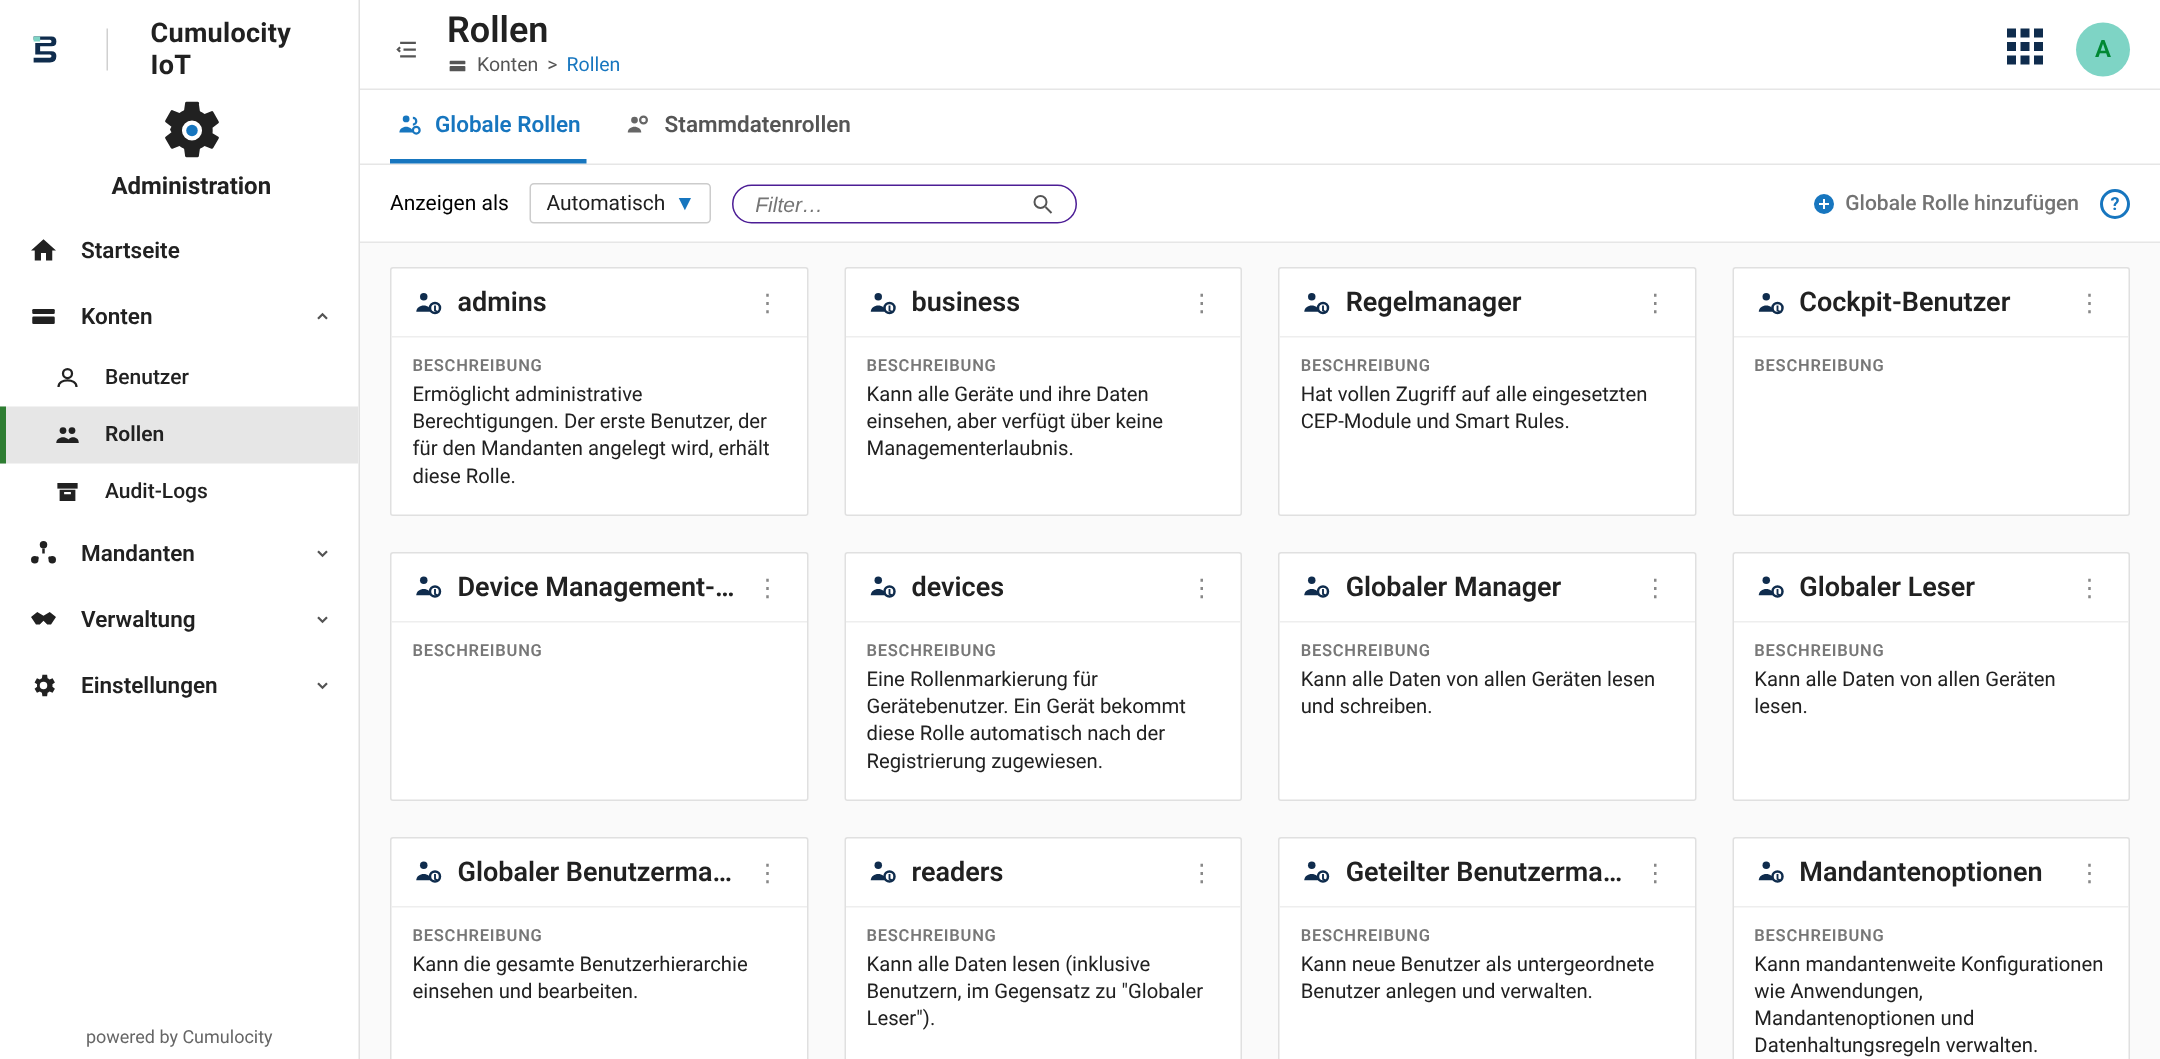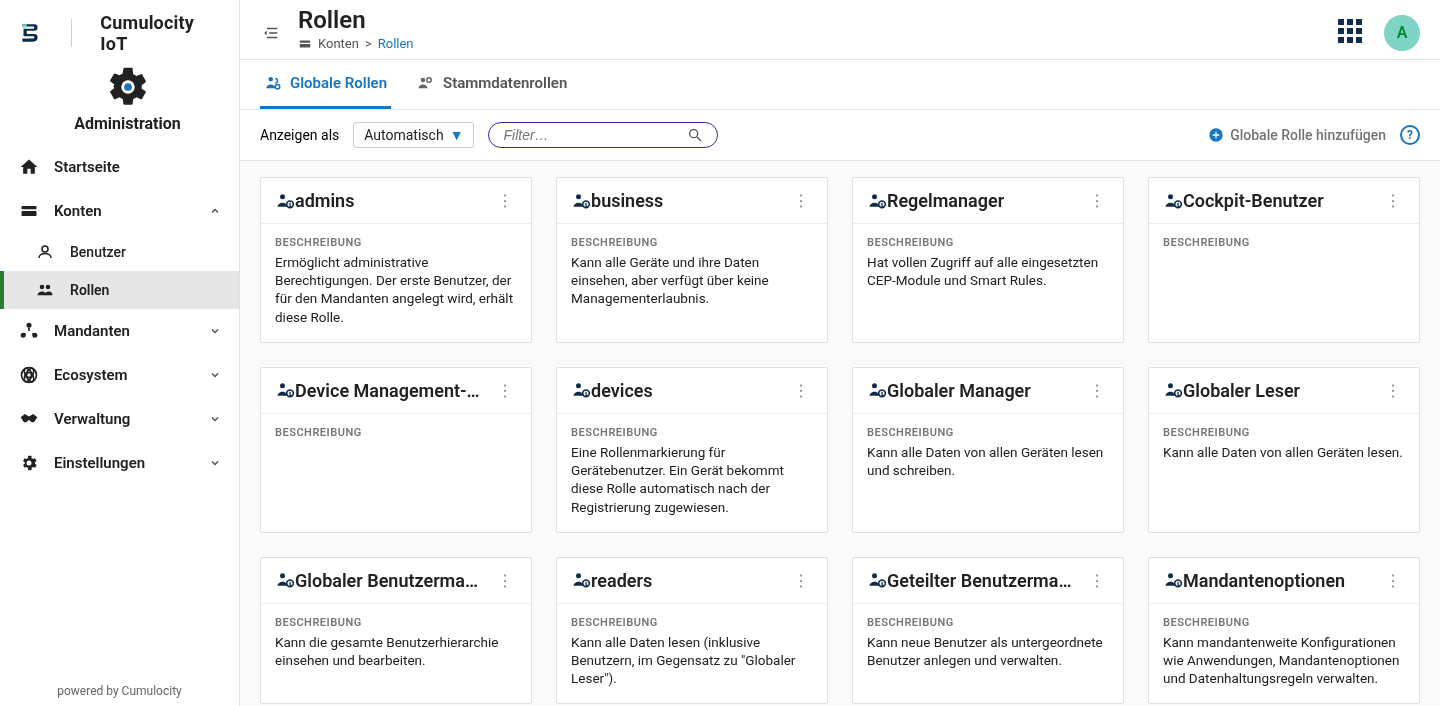--- a/index.html
+++ b/index.html
@@ -215,20 +215,21 @@
   .card {
     background:#fff;
     border:1px solid #e0e0e0;
     border-radius:2px;
     display:flex;
     flex-direction:column;
   }
   .card-head {
     display:flex;
     align-items:center;
+    gap:10px;
     padding: 12px 14px;
     border-bottom:1px solid #eee;
   }
   .card-head .role-icon { color:#0f2c4d; flex-shrink:0; }
   .card-title {
     flex:1;
     font-size:18px;
     font-weight:600;
     color:#212121;
     white-space:nowrap;
@@ -317,47 +318,41 @@
       <span class="nav-icon">
         <svg width="18" height="18" viewBox="0 0 24 24" fill="#212121">
             <circle cx="8" cy="8" r="3"></circle>
             <circle cx="16" cy="8" r="3"></circle>
             <path d="M2 19c0-3 3-5 6-5s6 2 6 5Z"></path>
             <path d="M12 19c0-3 2-5 5-5s5 2 5 5Z"></path>
           </svg>
       </span>
       <span>Rollen</span>
     </div>
+    <div class="nav-sub">
+      <span class="nav-icon">
+        <svg width="18" height="18" viewBox="0 0 24 24" fill="#212121">
+            <rect x="3" y="4" width="18" height="5"></rect>
+            <rect x="5" y="10" width="14" height="10"></rect>
+            <rect x="9" y="12" width="6" height="2" fill="#fff"></rect>
+          </svg>
+      </span>
+      <span>Audit-Logs</span>
+    </div>
 
     <div class="nav-item">
       <span class="nav-icon">
         <svg width="20" height="20" viewBox="0 0 24 24" fill="#212121">
             <circle cx="12" cy="5" r="3"></circle>
             <circle cx="5" cy="17" r="3"></circle>
             <circle cx="19" cy="17" r="3"></circle>
             <path d="M12 8v4m-4 3-2 1m10-1 2 1" stroke="#212121" stroke-width="2"></path>
           </svg>
       </span>
       <span class="label">Mandanten</span>
-      <span class="chev">
-        <svg width="12" height="12" viewBox="0 0 24 24" fill="none" stroke="#555" stroke-width="3">
-            <polyline points="6 9 12 15 18 9"></polyline>
-          </svg>
-      </span>
-    </div>
-    <div class="nav-item">
-      <span class="nav-icon">
-        <svg width="20" height="20" viewBox="0 0 24 24" fill="none" stroke="#212121" stroke-width="2">
-            <circle cx="12" cy="12" r="3"></circle>
-            <circle cx="12" cy="12" r="9"></circle>
-            <ellipse cx="12" cy="12" rx="9" ry="4" transform="rotate(60 12 12)"></ellipse>
-            <ellipse cx="12" cy="12" rx="9" ry="4" transform="rotate(-60 12 12)"></ellipse>
-          </svg>
-      </span>
-      <span class="label">Ecosystem</span>
       <span class="chev">
         <svg width="12" height="12" viewBox="0 0 24 24" fill="none" stroke="#555" stroke-width="3">
             <polyline points="6 9 12 15 18 9"></polyline>
           </svg>
       </span>
     </div>
     <div class="nav-item">
       <span class="nav-icon">
         <svg width="20" height="20" viewBox="0 0 24 24" fill="#212121">
             <path d="M2 10l5-4 5 3 5-3 5 4-4 6h-3l-3-3-3 3H6z"></path>

